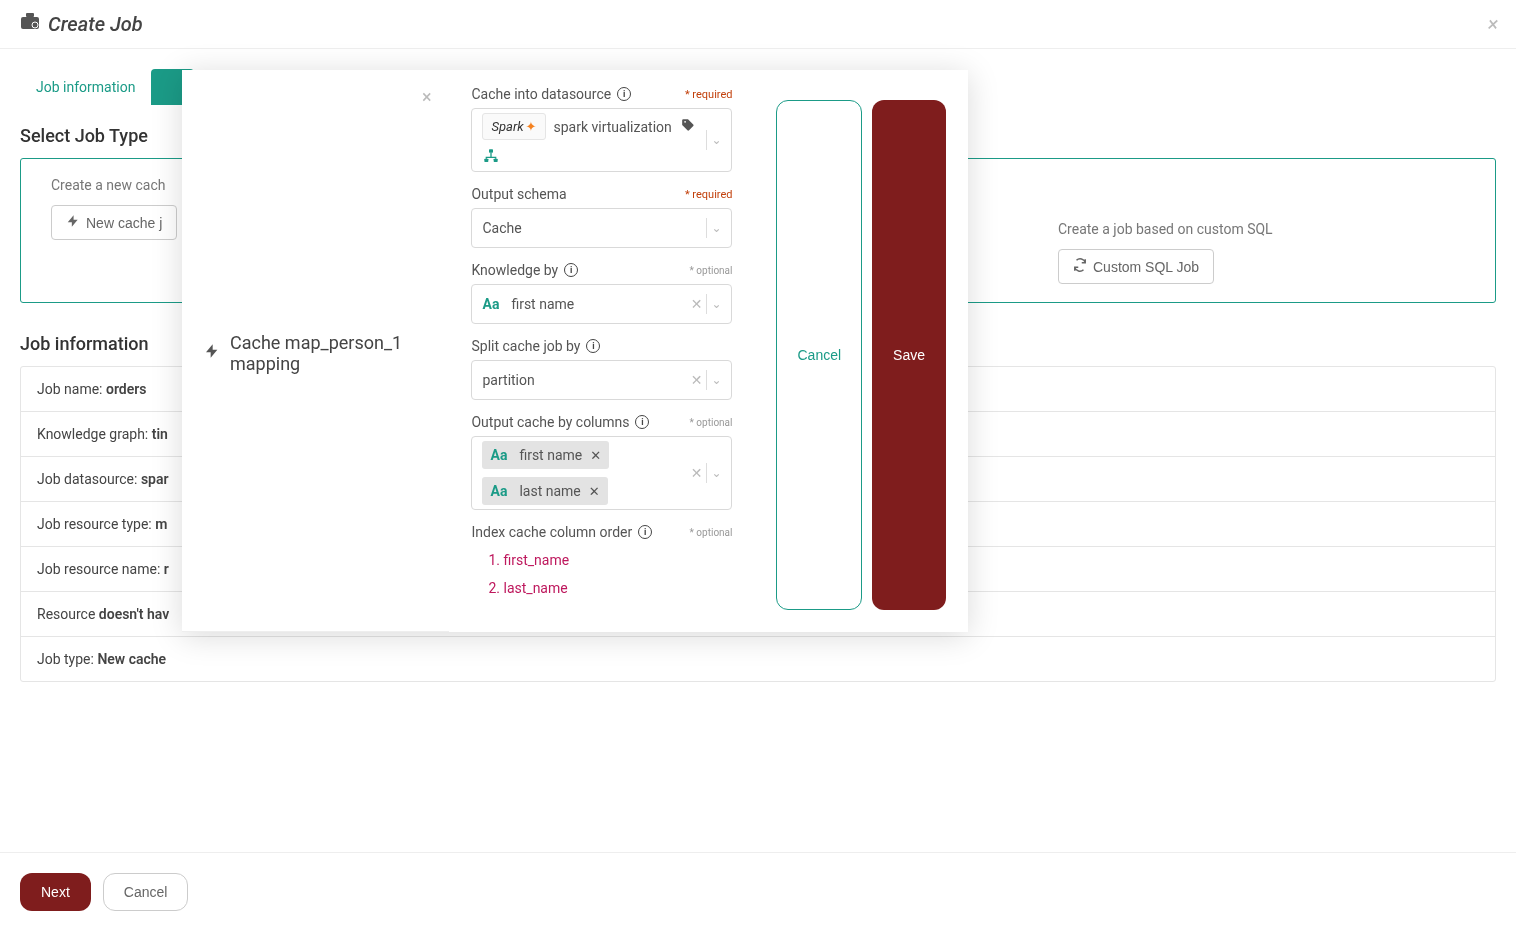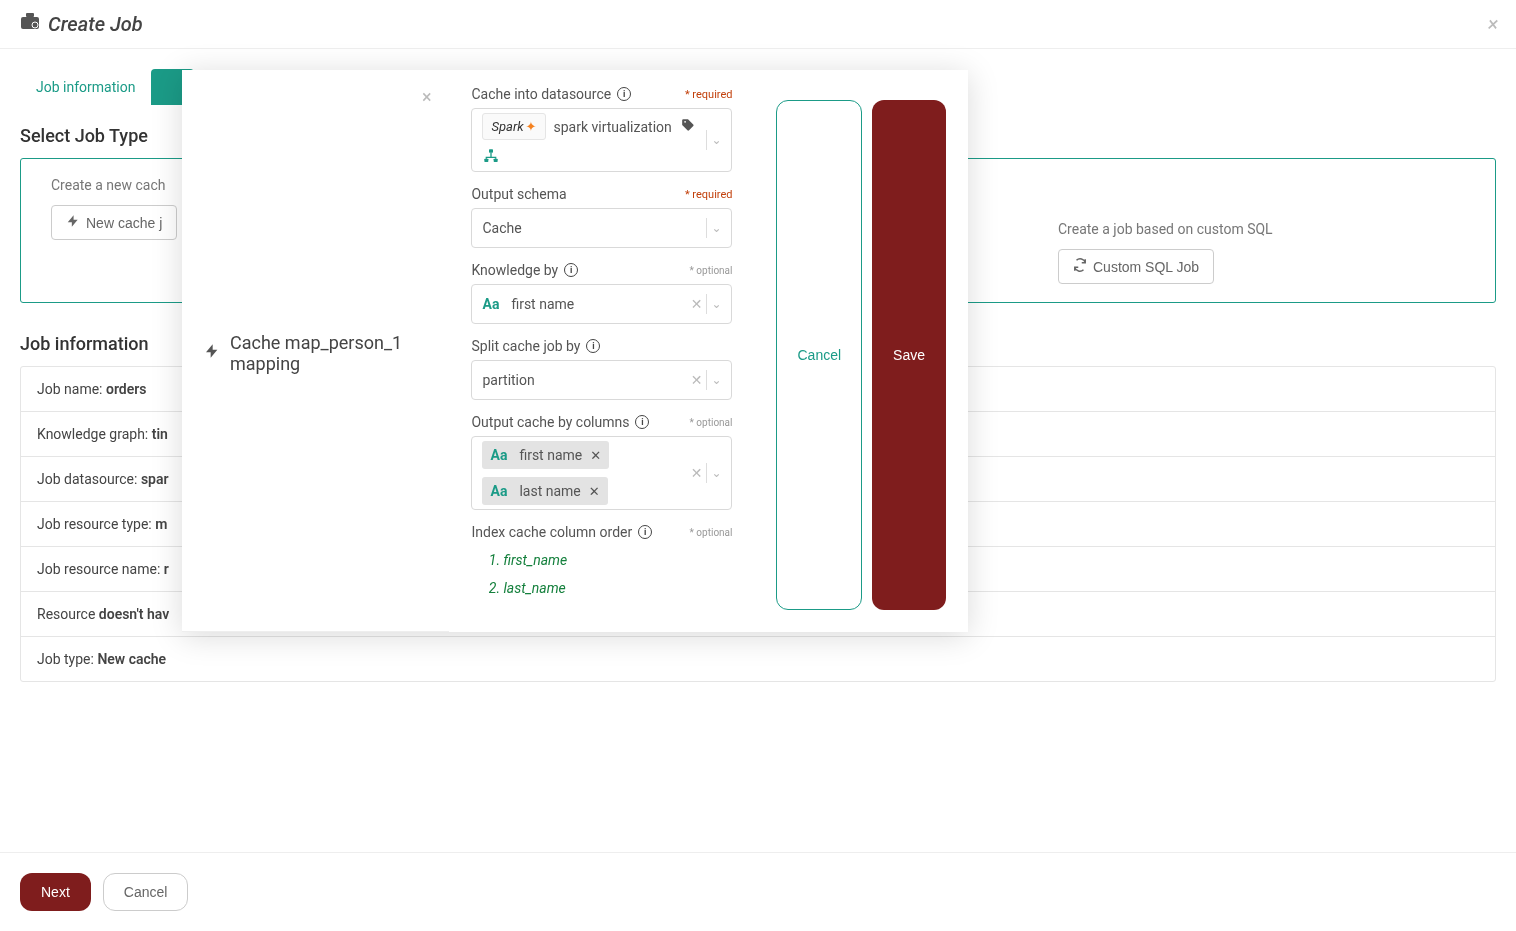--- a/index.html
+++ b/index.html
@@ -263,22 +263,21 @@
     border-radius: 3px;
     padding: 6px 8px;
     gap: 8px;
     color: #555;
   }
   .chip .chip-x { color: #555; cursor: pointer; font-size: 13px; }
 
   .order-list {
     list-style: decimal;
     padding-left: 32px;
-    color: #15803d;
-    font-style: italic;
+    color: #be185d;
   }
   .order-list li { padding: 6px 0; }
 
   .modal-footer {
     margin-top: 30px;
     display: flex;
     justify-content: flex-end;
     gap: 10px;
     padding: 0 22px 22px;
   }

